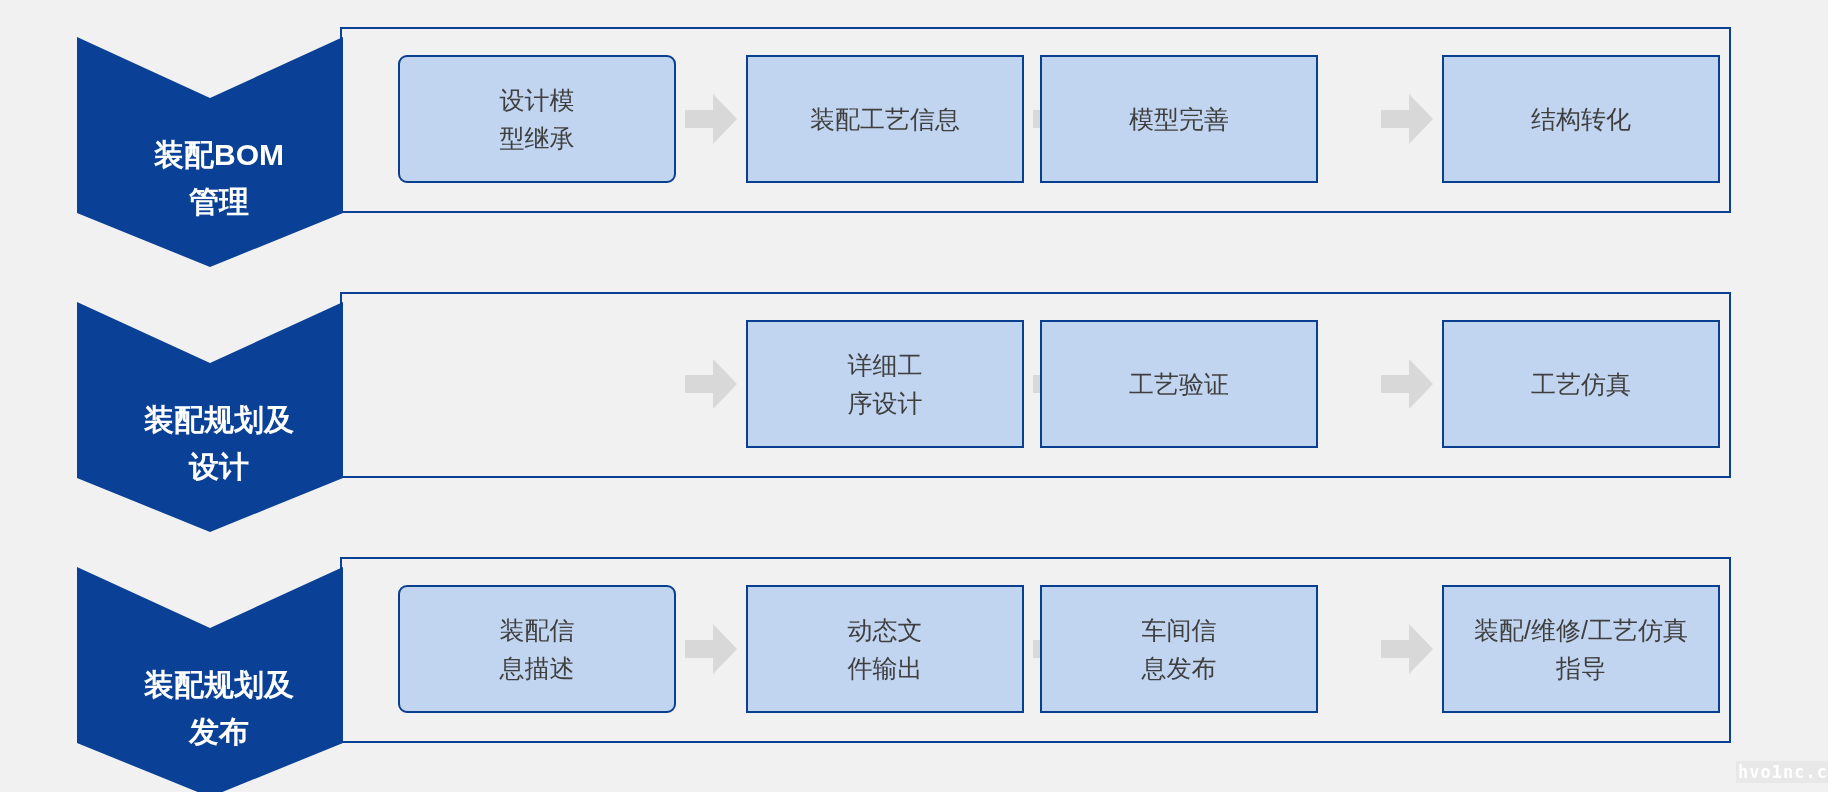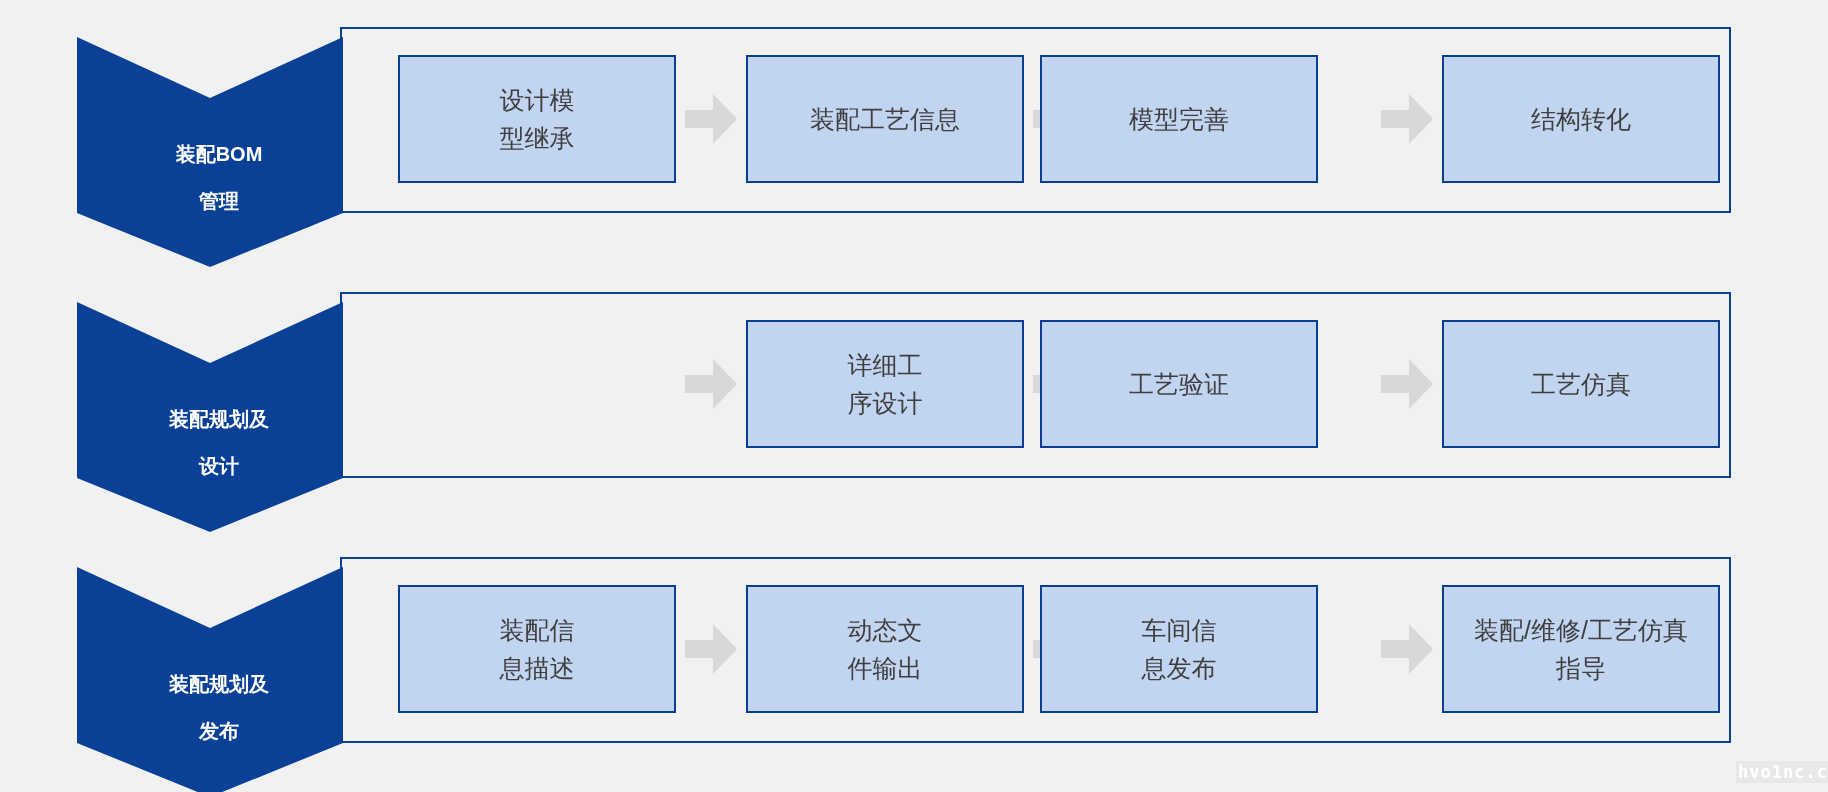--- a/index.html
+++ b/index.html
@@ -41,21 +41,21 @@
     position: absolute;
     left: 77px;
     top: 78px;
     width: 284px;
     height: 145px;
     display: flex;
     align-items: center;
     justify-content: center;
     text-align: center;
     color: #ffffff;
-    font-size: 20px;
+    font-size: 30px;
     font-weight: bold;
     line-height: 47px;
     white-space: pre-line;
     pointer-events: none;
   }
   .step-box {
     position: absolute;
     top: 28px;
     width: 278px;
     height: 128px;
@@ -67,21 +67,21 @@
     justify-content: center;
     text-align: center;
   }
   .step-box .step-label {
     color: #3f3f3f;
     font-size: 25px;
     line-height: 38px;
     white-space: pre-line;
     padding: 0 6px;
   }
-  .step-box.b1 { left: 398px; }
+  .step-box.b1 { left: 398px; border-radius: 9px; }
   .step-box.b2 { left: 746px; }
   .step-box.b3 { left: 1040px; }
   .step-box.b4 { left: 1442px; }
   .flow-arrow {
     position: absolute;
     top: 67px;
     width: 52px;
     height: 50px;
   }
   .flow-arrow.a1 { left: 685px; }

